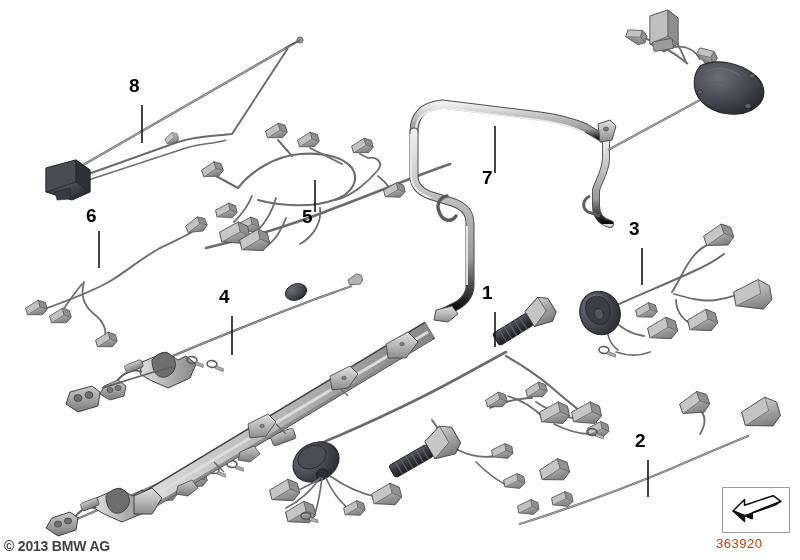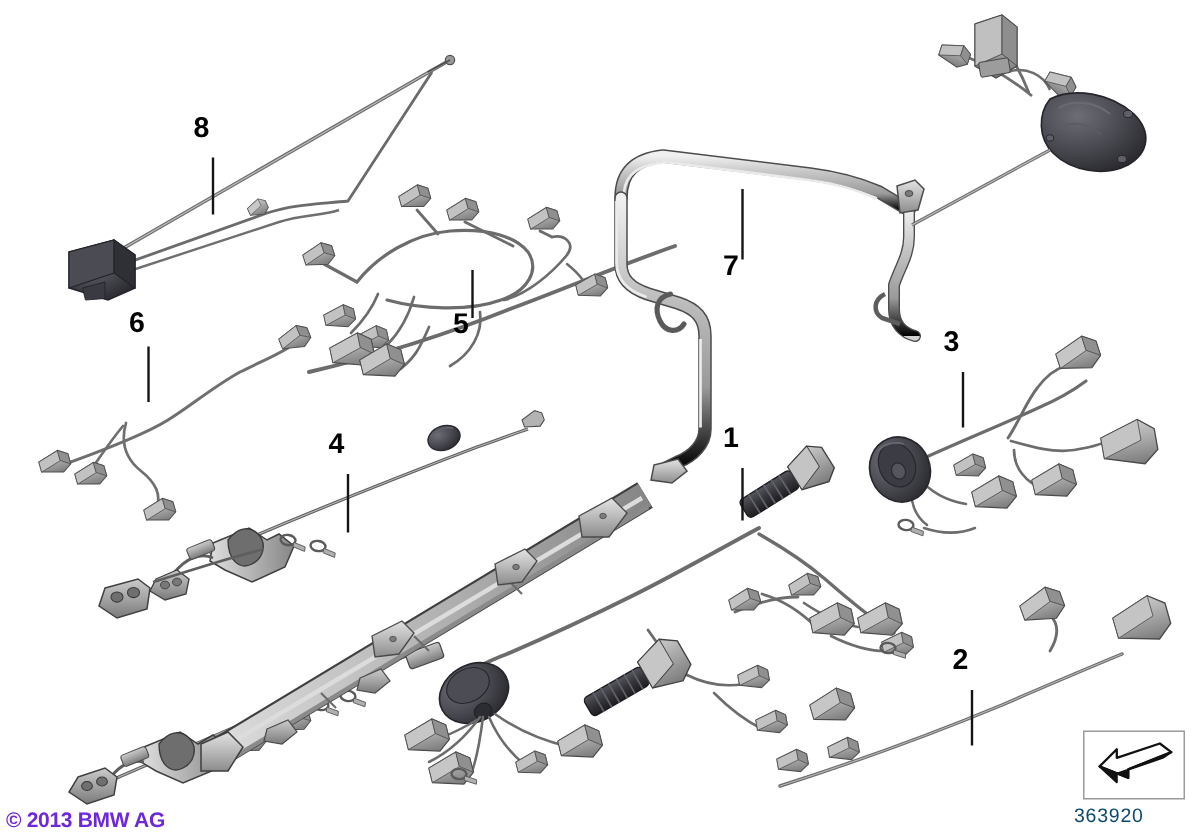--- a/index.html
+++ b/index.html
@@ -35,31 +35,31 @@
     letter-spacing: -0.5px;
     user-select: none;
   }
   #copyright {
     position: absolute;
     left: 4px;
     top: 538px;
     font-family: "Liberation Sans", sans-serif;
     font-weight: bold;
     font-size: 14px;
-    color: #6d28d9;
+    color: #404040;
     letter-spacing: -0.2px;
     white-space: nowrap;
   }
   #partnumber {
     position: absolute;
     left: 716px;
     top: 536px;
     font-family: "Liberation Sans", sans-serif;
     font-size: 13px;
-    color: #0c4a6e;
+    color: #c2410c;
     letter-spacing: 0.5px;
     white-space: nowrap;
   }
   #direction-box {
     position: absolute;
     left: 722px;
     top: 487px;
     width: 68px;
     height: 46px;
     border: 1px solid #9a9a9a;

